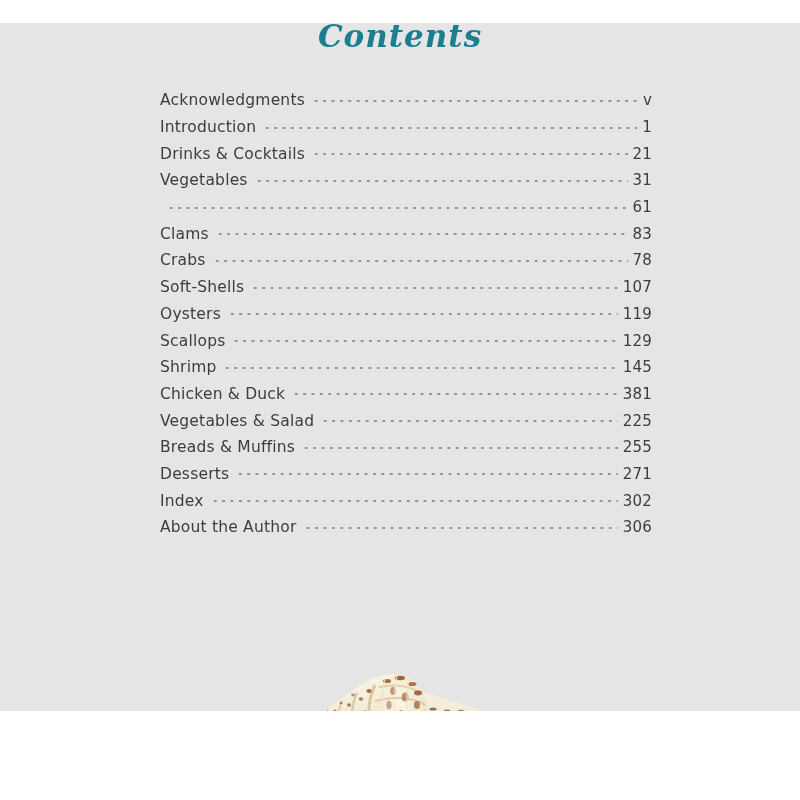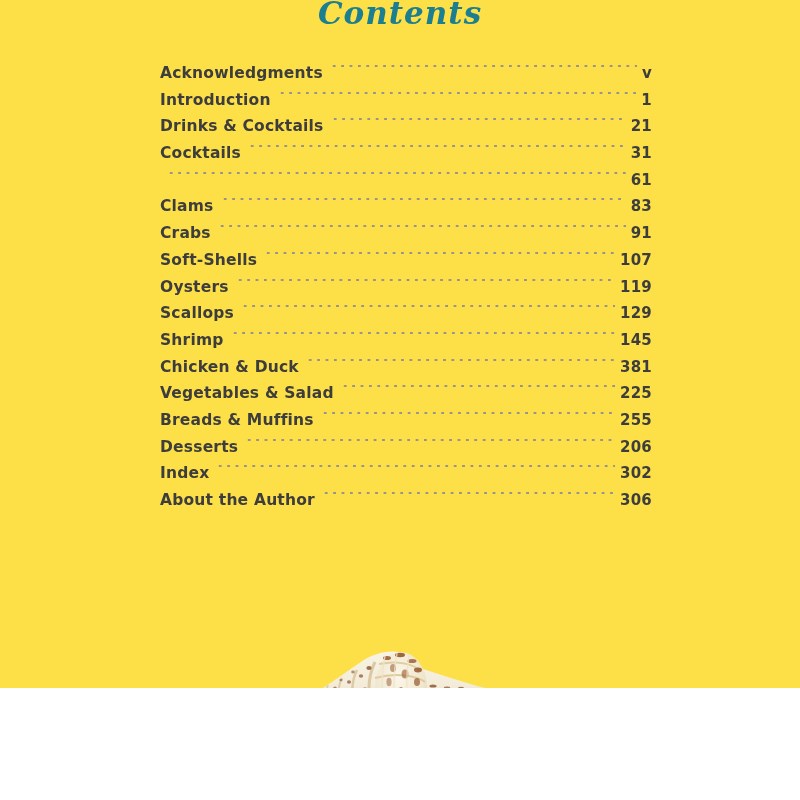--- a/index.html
+++ b/index.html
@@ -1,47 +1,47 @@
 <!DOCTYPE html>
 <html><head>
 <meta charset="utf-8">
 <style>
   html, body { margin: 0; padding: 0; background: #ffffff; }
   .page {
     position: relative;
     width: 800px;
     height: 688px;
-    background: #fde047;
+    background: #e5e5e5;
     overflow: hidden;
     font-family: "DejaVu Sans", "Liberation Sans", sans-serif;
+    margin-top: 23px;
   }
   .title {
     margin: -6px 0 0 0;
     padding: 0;
     text-align: center;
     font-family: "DejaVu Serif", "Liberation Serif", serif;
     font-style: italic;
     font-weight: bold;
     font-size: 31px;
     line-height: 38px;
     letter-spacing: 1px;
     color: #1b7e91;
   }
   .toc {
     margin: 32px 0 0 160px;
     width: 492px;
   }
   .row {
     display: flex;
-    align-items: flex-start;
+    align-items: center;
     height: 26.7px;
     font-size: 15.5px;
     color: #3d3d3d;
     letter-spacing: 0.2px;
-    font-weight: bold;
   }
   .label { white-space: nowrap; }
   .leader {
     flex: 1;
     height: 4px;
     margin: 0 5px -1px 7px;
     background-image: radial-gradient(circle at 50% 50%, #979490 1.15px, rgba(0,0,0,0) 1.5px);
     background-size: 8.4px 4px;
     background-repeat: repeat-x;
     background-position: left bottom;
@@ -80,40 +80,40 @@
       <span class="page-num">1</span>
     </div>
 
     <div class="row">
       <span class="label">Drinks &amp; Cocktails</span>
       <span class="leader"></span>
       <span class="page-num">21</span>
     </div>
 
     <div class="row">
-      <span class="label">Cocktails</span>
+      <span class="label">Vegetables</span>
       <span class="leader"></span>
       <span class="page-num">31</span>
     </div>
 
     <div class="row">
       <span class="leader"></span>
       <span class="page-num">61</span>
     </div>
 
     <div class="row">
       <span class="label">Clams</span>
       <span class="leader"></span>
       <span class="page-num">83</span>
     </div>
 
     <div class="row">
       <span class="label">Crabs</span>
       <span class="leader"></span>
-      <span class="page-num">91</span>
+      <span class="page-num">78</span>
     </div>
 
     <div class="row">
       <span class="label">Soft-Shells</span>
       <span class="leader"></span>
       <span class="page-num">107</span>
     </div>
 
     <div class="row">
       <span class="label">Oysters</span>
@@ -149,21 +149,21 @@
 
     <div class="row">
       <span class="label">Breads &amp; Muffins</span>
       <span class="leader"></span>
       <span class="page-num">255</span>
     </div>
 
     <div class="row">
       <span class="label">Desserts</span>
       <span class="leader"></span>
-      <span class="page-num">206</span>
+      <span class="page-num">271</span>
     </div>
 
     <div class="row">
       <span class="label">Index</span>
       <span class="leader"></span>
       <span class="page-num">302</span>
     </div>
 
     <div class="row">
       <span class="label">About the Author</span>

